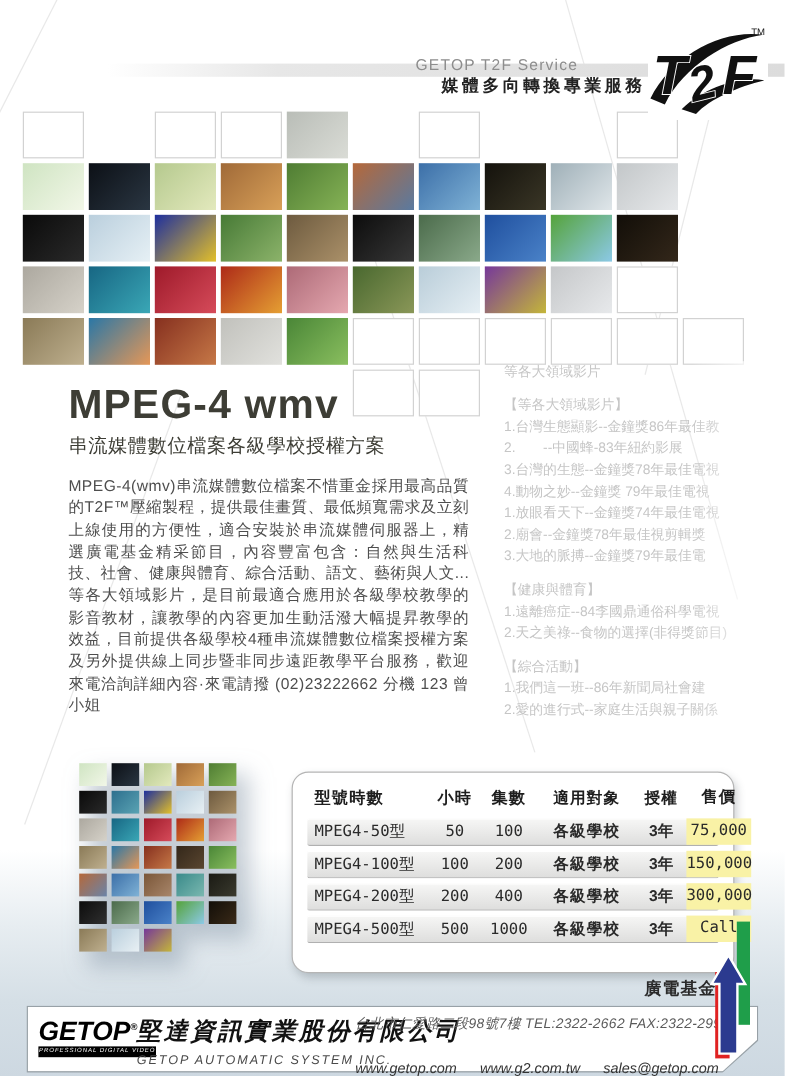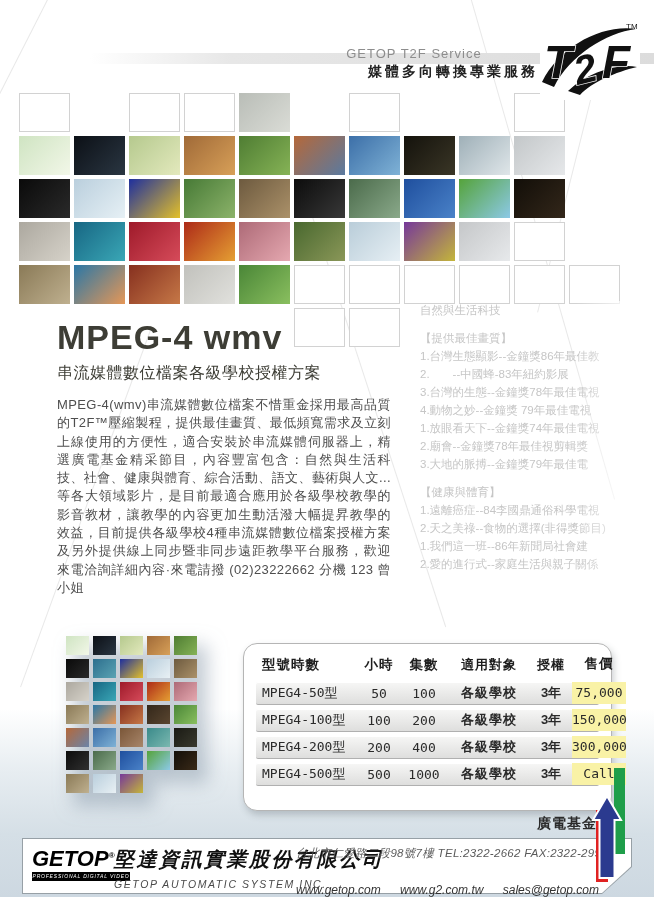--- a/index.html
+++ b/index.html
@@ -187,33 +187,34 @@
         <div class="g-cell g-empty"></div>
         <div class="g-cell g-empty"></div>
         <div class="g-cell g-hidden"></div>
         <div class="g-cell g-hidden"></div>
         <div class="g-cell g-hidden"></div>
         <div class="g-cell g-hidden"></div>
       </div>
     </div>
 
   <div id="award">
-    <div class="aw-title">自然與生活科技</div>
+    <div class="aw-title">等各大領域影片</div>
     <div id="award-body">
-        <div class="aw-head">【提供最佳畫質】</div>
+        <div class="aw-head">【等各大領域影片】</div>
         <div class="aw-item">1.台灣生態顯影--金鐘獎86年最佳教</div>
         <div class="aw-item">2.　　--中國蜂-83年紐約影展</div>
         <div class="aw-item">3.台灣的生態--金鐘獎78年最佳電視</div>
         <div class="aw-item">4.動物之妙--金鐘獎 79年最佳電視</div>
         <div class="aw-item">1.放眼看天下--金鐘獎74年最佳電視</div>
         <div class="aw-item">2.廟會--金鐘獎78年最佳視剪輯獎</div>
         <div class="aw-item">3.大地的脈搏--金鐘獎79年最佳電</div>
         <div class="aw-head">【健康與體育】</div>
         <div class="aw-item">1.遠離癌症--84李國鼎通俗科學電視</div>
         <div class="aw-item">2.天之美祿--食物的選擇(非得獎節目)</div>
+        <div class="aw-head">【綜合活動】</div>
         <div class="aw-item">1.我們這一班--86年新聞局社會建</div>
         <div class="aw-item">2.愛的進行式--家庭生活與親子關係</div>
       </div>
   </div>
   <div id="award-fade"></div>
 
   <div id="title">
     <div class="t1">MPEG-4 wmv</div>
     <div class="t2">串流媒體數位檔案各級學校授權方案</div>
   </div>

